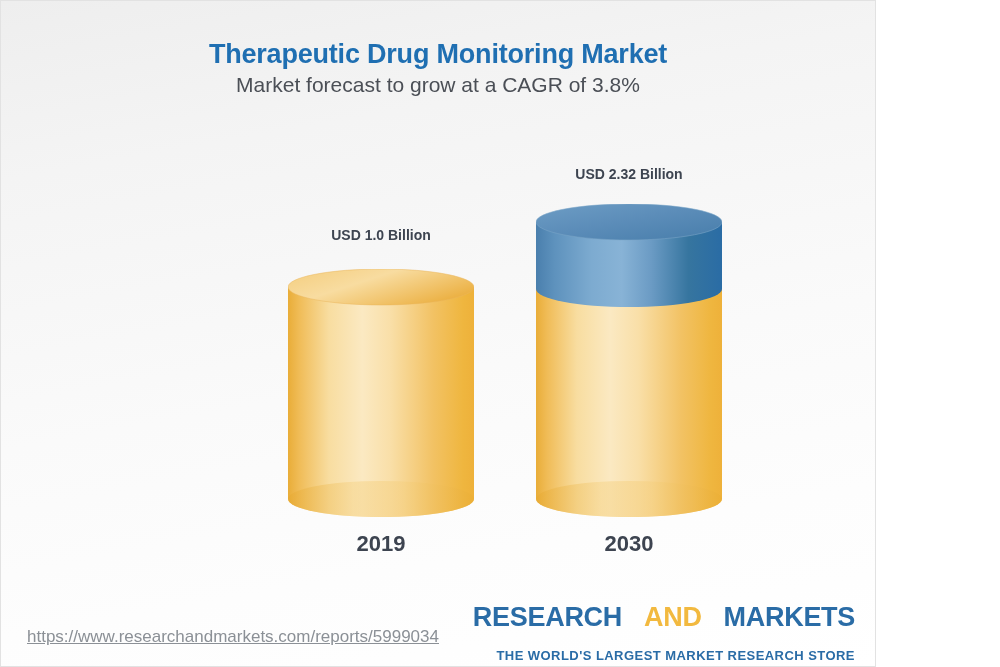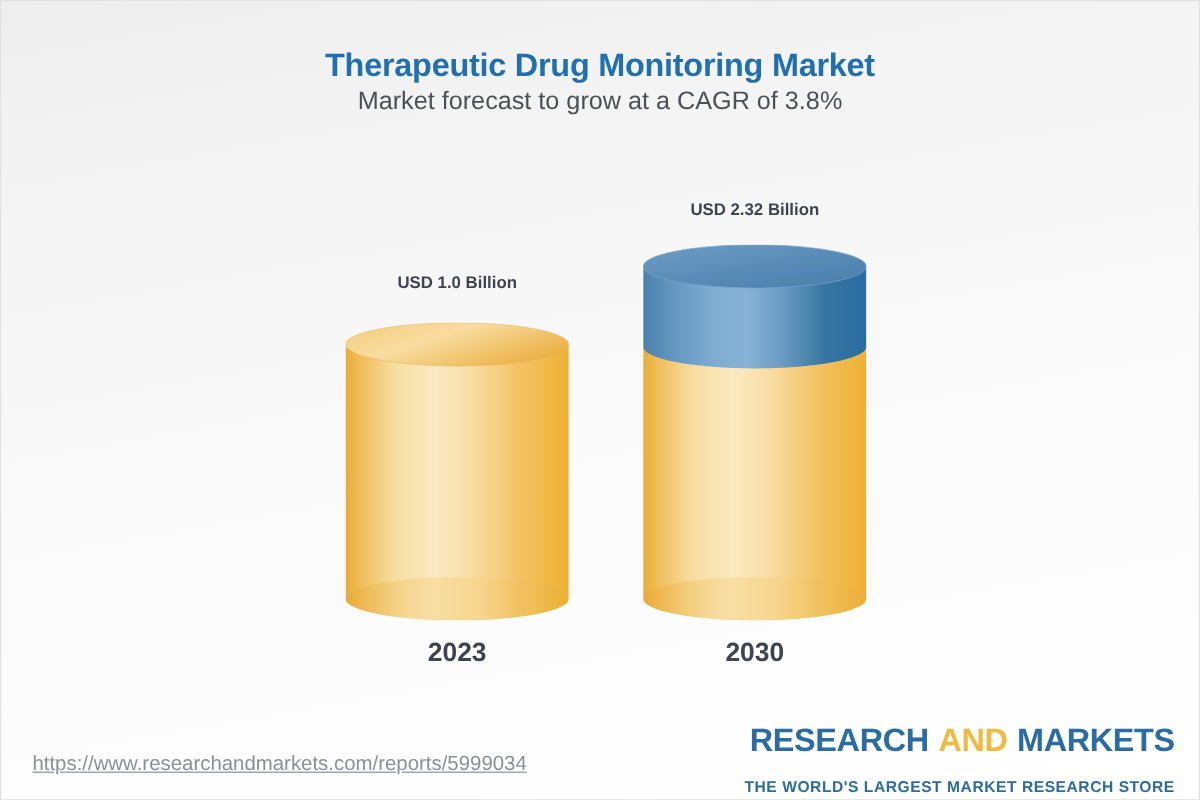--- a/index.html
+++ b/index.html
@@ -6,21 +6,21 @@
     margin: 0;
     padding: 0;
     background: #ffffff;
   }
   body {
     font-family: "Liberation Sans", sans-serif;
   }
 
   #canvas {
     position: relative;
-    width: 1000px;
+    width: 876px;
     height: 667px;
     box-sizing: border-box;
     border: 1px solid #e2e2e2;
     background: linear-gradient(170deg, #eeeeee 0%, #f4f4f4 22%, #fafafa 55%, #fdfdfd 78%, #ffffff 100%);
     overflow: hidden;
   }
 
   
   .header {
     position: absolute;
@@ -112,21 +112,21 @@
   }
   .logo-main {
     font-size: 27px;
     font-weight: bold;
     color: #2a6ca6;
     letter-spacing: -0.3px;
     line-height: 30px;
     white-space: nowrap;
   }
   .logo-main .and { color: #f2b93f; }
-  .logo-main .word { margin-left: 8px; }
+  .logo-main .word { margin-left: 22px; }
   .logo-tag {
     margin-top: 16px;
     font-size: 13px;
     font-weight: bold;
     color: #2a6ca6;
     letter-spacing: 0.45px;
     line-height: 16px;
     white-space: nowrap;
   }
 </style>
@@ -174,21 +174,21 @@
 
           <path d="M0,18 L0,230 A93,18 0 0 0 186,230 L186,18 Z" fill="url(#goldBody)"></path>
 
           <path d="M0,230 A93,18 0 0 0 186,230 A93,18 0 0 0 0,230 Z" fill="url(#goldBottomShade)" opacity="0.55"></path>
 
           <ellipse cx="93" cy="18" rx="93" ry="18" fill="url(#goldTop)"></ellipse>
           <ellipse cx="93" cy="18" rx="93" ry="18" fill="none" stroke="#e9b65a" stroke-width="0.8" opacity="0.6"></ellipse>
         </svg>
       </div>
 
-      <div class="axis-label">2023</div>
+      <div class="axis-label">2019</div>
     </div>
 
     <div class="bar-group g2030">
 
       <div class="value-label">USD 2.32 Billion</div>
 
       <div class="cyl-wrap">
         <svg viewBox="0 0 186 313" width="186" height="313" preserveAspectRatio="none">
           <defs>
             <linearGradient id="blueBody" x1="0" y1="0" x2="1" y2="0">

